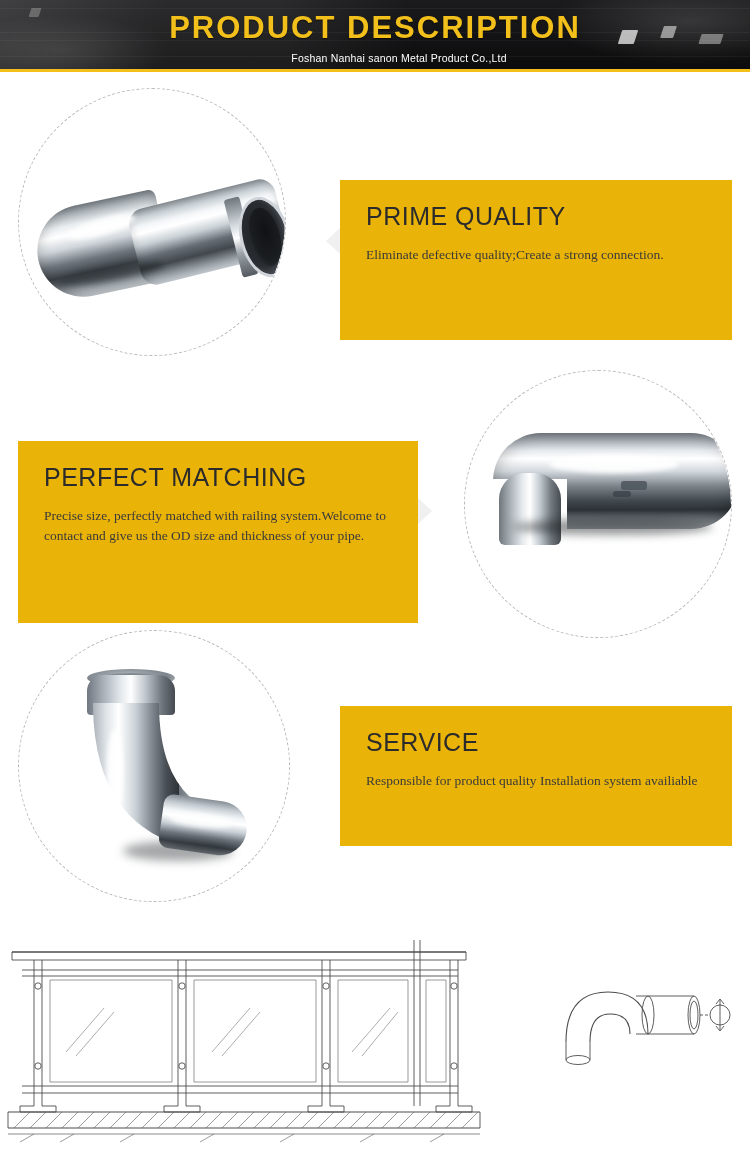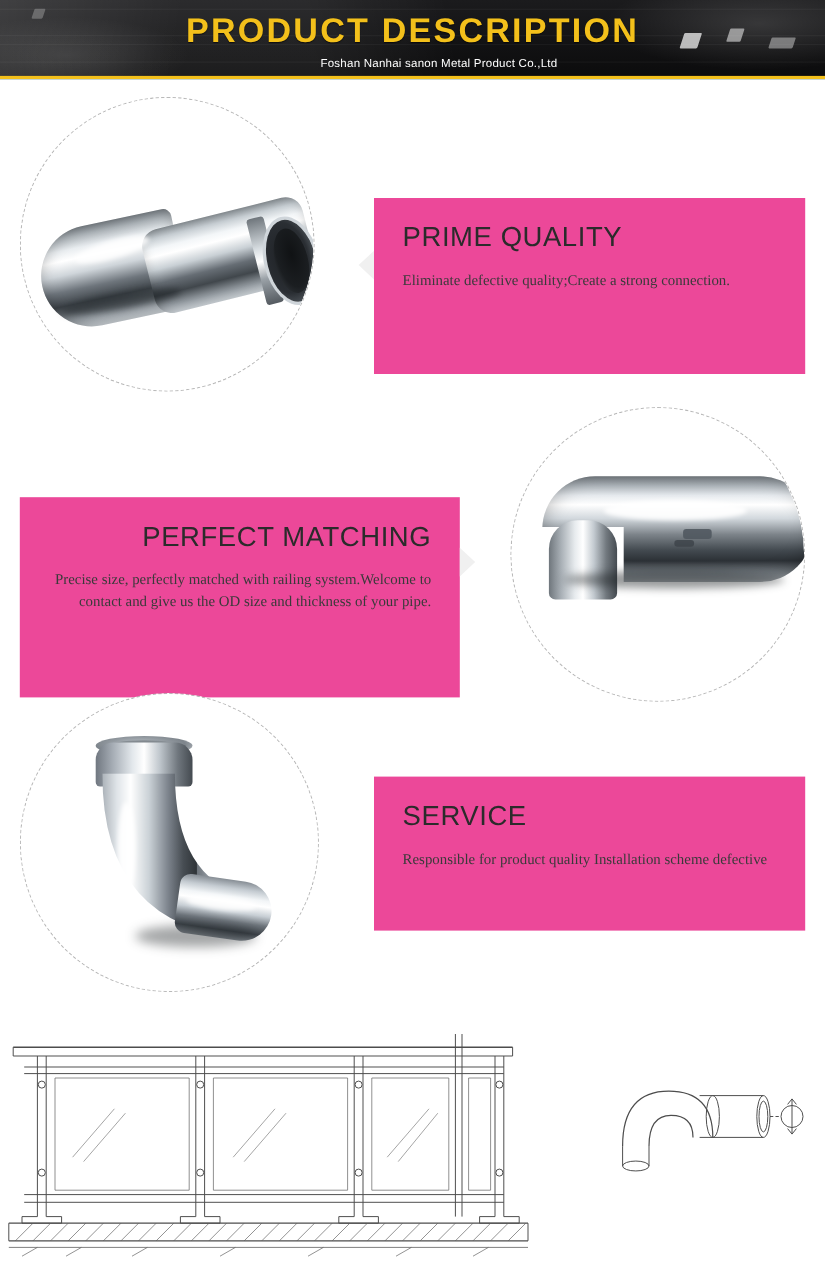--- a/index.html
+++ b/index.html
@@ -74,21 +74,21 @@
     position: absolute;
     left: 0; bottom: 0;
     width: 750px; height: 3px;
     background: #f3c01b;
     z-index: 4;
   }
 
   
   .feature-text {
     position: absolute;
-    background: #ec4899;
+    background: #eab308;
     padding: 22px 26px 20px 26px;
   }
   .feature-title {
     font-size: 25px;
     color: #2b2b2b;
     font-weight: normal;
     letter-spacing: 0.5px;
     margin-bottom: 14px;
   }
   .feature-body {
@@ -365,21 +365,21 @@
         <div class="e2-left-cut"></div>
         <div class="e2-leg"></div>
         <div class="e2-hl"></div>
         <div class="e2-spot"></div>
         <div class="e2-spot2"></div>
         <div class="e2-shadow"></div>
       </div>
     </div>
   </div>
 
-  <div class="feature-text" style="left:18px; top:452px; width:400px; height:182px;text-align:right;">
+  <div class="feature-text" style="left:18px; top:441px; width:400px; height:182px;">
     <div class="feature-title">PERFECT MATCHING</div>
     <div class="feature-body">Precise size, perfectly matched with railing system.Welcome to contact and give us the OD size and thickness of your pipe.</div>
   </div>
   <div class="pointer right" style="left:418px; top:498px;"></div>
 
   <div class="photo-circle" style="left:18px; top:630px; width:272px; height:272px;">
     <div class="photo-inner">
       <div class="elbow3">
         <div class="e3-rim"></div>
         <div class="e3-rim-in"></div>
@@ -388,21 +388,21 @@
         <div class="e3-tail"></div>
         <div class="e3-hl"></div>
         <div class="e3-hl2"></div>
         <div class="e3-shadow"></div>
       </div>
     </div>
   </div>
 
   <div class="feature-text" style="left:340px; top:706px; width:392px; height:140px;">
     <div class="feature-title">SERVICE</div>
-    <div class="feature-body">Responsible for product quality Installation scheme defective</div>
+    <div class="feature-body">Responsible for product quality Installation system availiable</div>
   </div>
 
   <div class="drawings">
     <svg width="750" height="225" viewBox="0 0 750 225">
       <g fill="none" stroke="#4d4d4d" stroke-width="0.9">
 
         <g>
 
           <path d="M12 22 L466 22" stroke-width="1.4"></path>
           <path d="M12 30 L466 30"></path>

